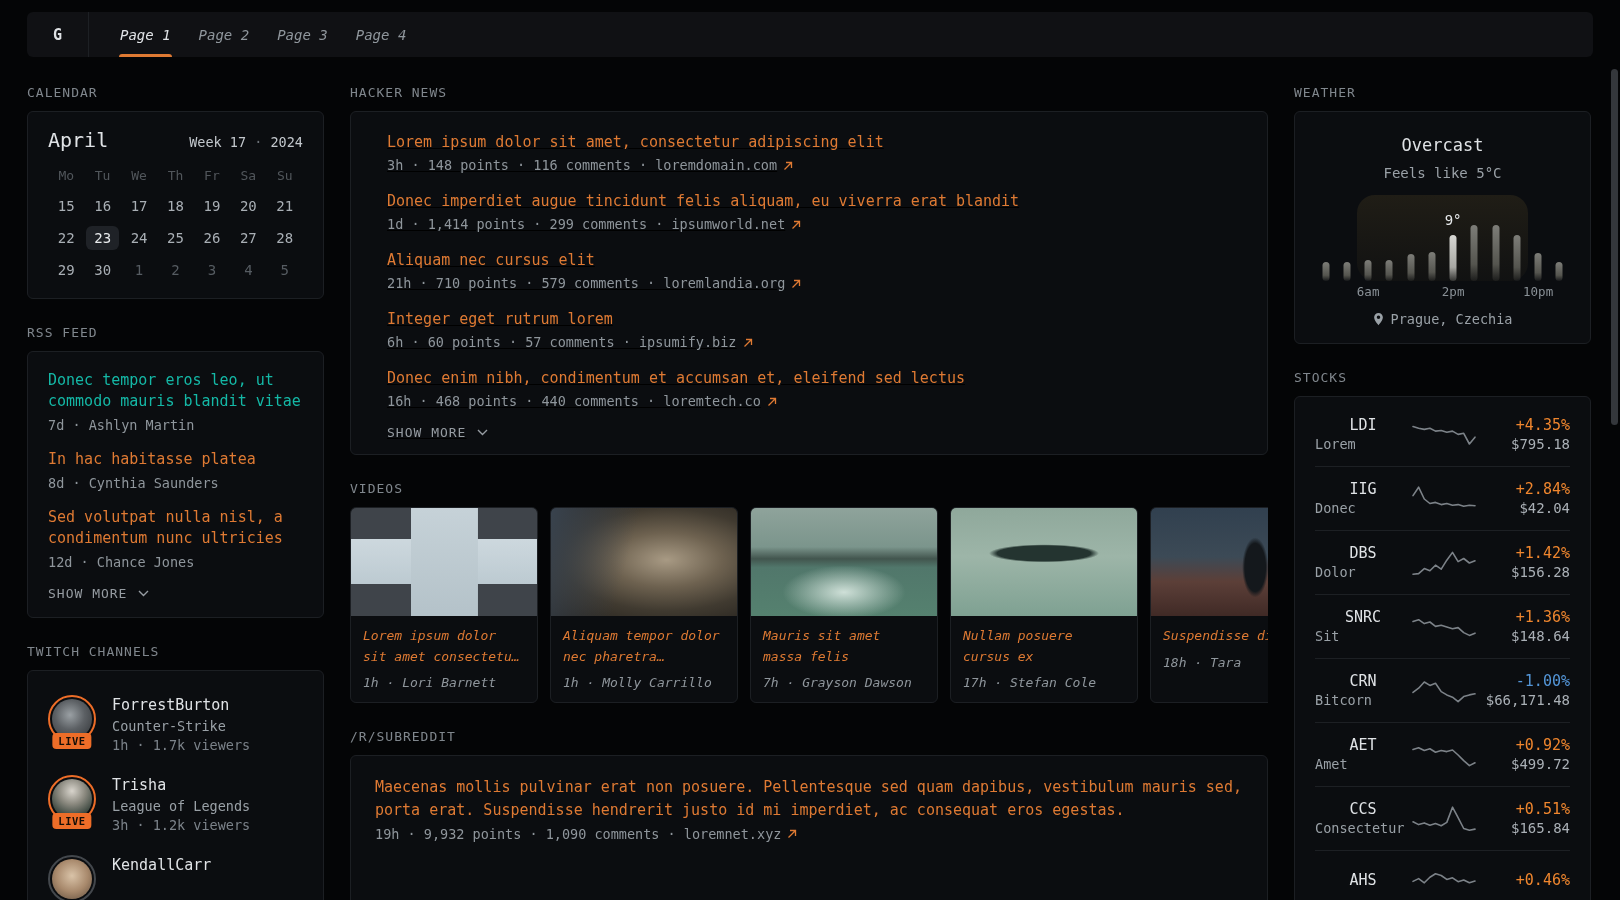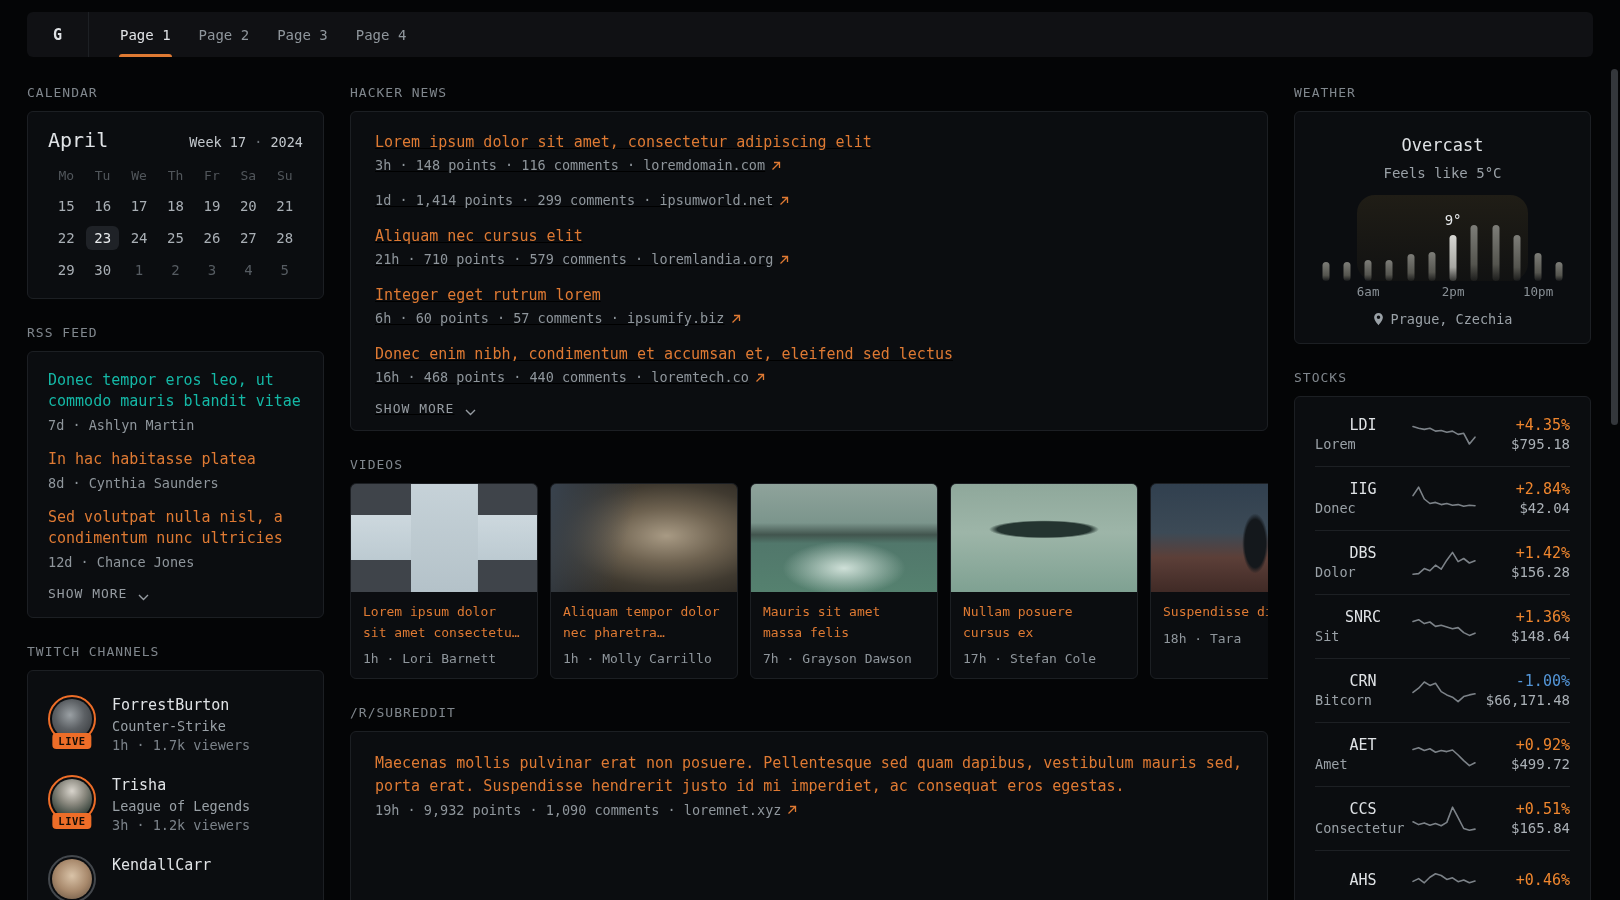--- a/index.html
+++ b/index.html
@@ -10,21 +10,21 @@
   *{box-sizing:border-box;margin:0;padding:0;}
   html,body{width:1620px;height:900px;overflow:hidden;background:var(--bg);
     font-family:"DejaVu Sans Mono","Liberation Mono",monospace;}
   .page{position:relative;width:1620px;height:900px;}
 
   
   nav{display:flex;align-items:stretch;height:45px;margin:12px 27px 0;background:var(--nav-bg);
       border-radius:6px;}
   .logo{width:62px;display:flex;align-items:center;justify-content:center;color:var(--white);
       font-size:15px;font-weight:bold;border-right:1px solid #1d2024;cursor:pointer;}
-  .tabs{display:flex;gap:26px;padding-left:30px;}
+  .tabs{display:flex;gap:26px;padding-left:30px;font-style:italic;}
   .tab{position:relative;display:flex;align-items:center;color:var(--gray);font-size:14px;
       text-decoration:none;cursor:pointer;padding:0 1px;}
   .tab.active{color:var(--white);}
   .tab .underline{display:none;}
   .tab.active .underline{display:block;position:absolute;left:0;right:0;bottom:0;height:3px;
       background:var(--accent);border-radius:3px 3px 0 0;}
 
   
   .cols{display:flex;gap:26px;padding:0 27px;margin-top:28px;align-items:flex-start;}
   .col-left{width:297px;flex:none;}
@@ -49,51 +49,51 @@
   .day.sel span{background:#1f2227;border-radius:6px;padding:4px 8px;}
   .day span{padding:4px 8px;text-align:right;}
 
   
   .feed-card{padding:18px 20px 16px;}
   .feed-item{display:block;text-decoration:none;cursor:pointer;}
   .feed-item + .feed-item{margin-top:14px;}
   .f-title{font-size:15px;line-height:21px;color:var(--accent);}
   .f-title.read{color:#14b8a6;}
   .f-meta{font-size:13.5px;line-height:19px;color:var(--gray);margin-top:4px;}
-  .show-more{display:flex;align-items:flex-end;gap:11px;margin-top:14px;background:none;border:none;
+  .show-more{display:flex;align-items:center;gap:11px;margin-top:14px;background:none;border:none;
       color:#969ca2;font-family:inherit;font-size:13px;letter-spacing:1px;cursor:pointer;}
 
   
   .tw-card{padding:14px 20px;}
   .channel{display:flex;gap:16px;padding:10px 0;text-decoration:none;cursor:pointer;}
   .avatar-wrap{position:relative;width:48px;height:48px;flex:none;border-radius:50%;
       border:2px solid #43474c;padding:2px;}
   .avatar-wrap.live{border-color:var(--live);}
   .avatar{width:40px;height:40px;border-radius:50%;}
   .av-1{background:radial-gradient(circle at 45% 40%,#9aa0a4 0%,#5c6064 45%,#2e3134 100%);}
   .av-2{background:radial-gradient(circle at 50% 30%,#d8d4cc 0%,#8c8a80 38%,#3f4a42 72%,#262e28 100%);}
   .av-3{background:radial-gradient(circle at 50% 42%,#d9c3a8 0%,#a8896c 52%,#5f4c3c 100%);}
   .live-badge{position:absolute;left:50%;transform:translateX(-50%);bottom:-8px;background:var(--live);
       color:#140e08;font-size:10.5px;font-weight:bold;padding:2px 6px;border-radius:4px;letter-spacing:.5px;}
   .ch-name{font-size:15px;color:var(--white);line-height:20px;}
   .ch-game{font-size:13.5px;color:#9aa1a7;line-height:19px;margin-top:2px;}
   .ch-meta{font-size:13.5px;color:#7c838a;line-height:19px;}
 
   
-  .hn-card{padding:20px 24px 14px;text-decoration:underline;}
+  .hn-card{padding:20px 36px 14px;text-decoration:underline;}
   .hn-item{display:block;text-decoration:none;cursor:pointer;}
   .hn-item + .hn-item{margin-top:16px;}
   .hn-title{font-size:15px;line-height:21px;color:var(--accent);}
   .hn-meta{display:flex;align-items:center;gap:6px;font-size:13.5px;line-height:19px;color:var(--gray);margin-top:3px;}
   .reddit-card{padding:20px 24px;min-height:200px;}
   .rd-title{font-size:15px;line-height:23px;color:var(--accent);}
   .rd-meta{display:flex;align-items:center;gap:6px;font-size:13.5px;color:var(--gray);margin-top:4px;}
 
   
-  .video-row{display:flex;gap:12px;overflow:hidden;width:918px;}
+  .video-row{display:flex;gap:12px;overflow:hidden;width:918px;font-style:italic;}
   .video-card{width:188px;flex:none;background:var(--card);border:1px solid var(--border);
       border-radius:6px;cursor:pointer;}
   .thumb{width:100%;height:108px;border-radius:5px 5px 0 0;}
   .thumb-1{background-color:#3f444a;
       background-image:linear-gradient(#c6d2d8,#b4c2c9),linear-gradient(#cdd8de,#bccad1);
       background-size:36% 100%,100% 42%;background-position:center,center;background-repeat:no-repeat;}
   .thumb-2{background:linear-gradient(105deg,#39434e 0%,rgba(57,67,78,0) 42%),
       radial-gradient(ellipse at 62% 48%,#a89a84 0%,#6e6250 34%,#403a30 64%,#23201c 100%);}
   .thumb-3{background:radial-gradient(ellipse 60% 45% at 50% 78%,#cfe0d8 0%,rgba(207,224,216,0) 55%),
       linear-gradient(180deg,#8fa39b 0%,#7b958c 36%,#42554e 47%,#51776b 55%,#55816f 100%);}
@@ -317,20 +317,21 @@
           <a class="hn-item">
             <div class="hn-title">Lorem ipsum dolor sit amet, consectetur adipiscing elit</div>
             <div class="hn-meta">
                 <span>3h · 148 points · 116 comments · loremdomain.com</span>
                 <svg class="ext-svg" width="10" height="10" viewBox="0 0 10 10">
                   <path d="M1.5 8.5 L8 2 M3 1.5 H8.5 V7" stroke="#df7a33" stroke-width="1.3" fill="none"></path>
                 </svg>
               </div>
           </a>
           <a class="hn-item">
+            <div class="hn-title">Donec imperdiet augue tincidunt felis aliquam, eu viverra erat blandit</div>
             <div class="hn-meta">
                 <span>1d · 1,414 points · 299 comments · ipsumworld.net</span>
                 <svg class="ext-svg" width="10" height="10" viewBox="0 0 10 10">
                   <path d="M1.5 8.5 L8 2 M3 1.5 H8.5 V7" stroke="#df7a33" stroke-width="1.3" fill="none"></path>
                 </svg>
               </div>
           </a>
           <a class="hn-item">
             <div class="hn-title">Aliquam nec cursus elit</div>
             <div class="hn-meta">

